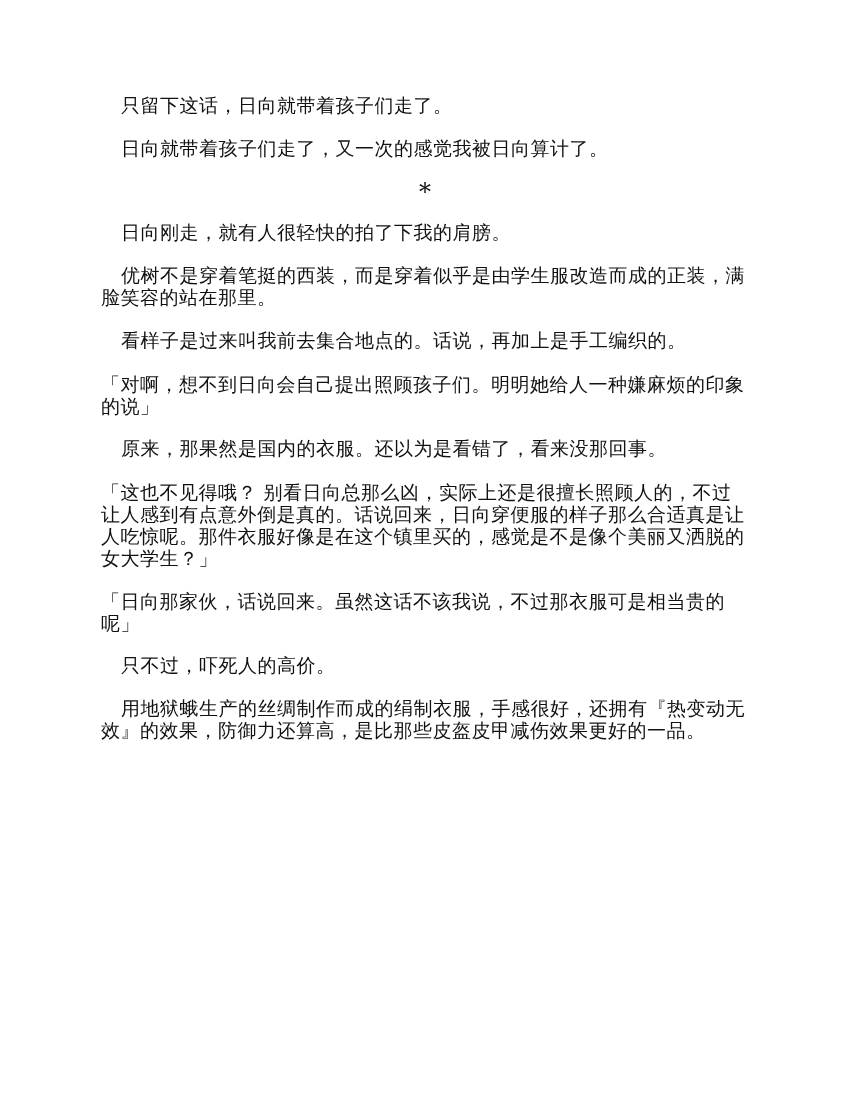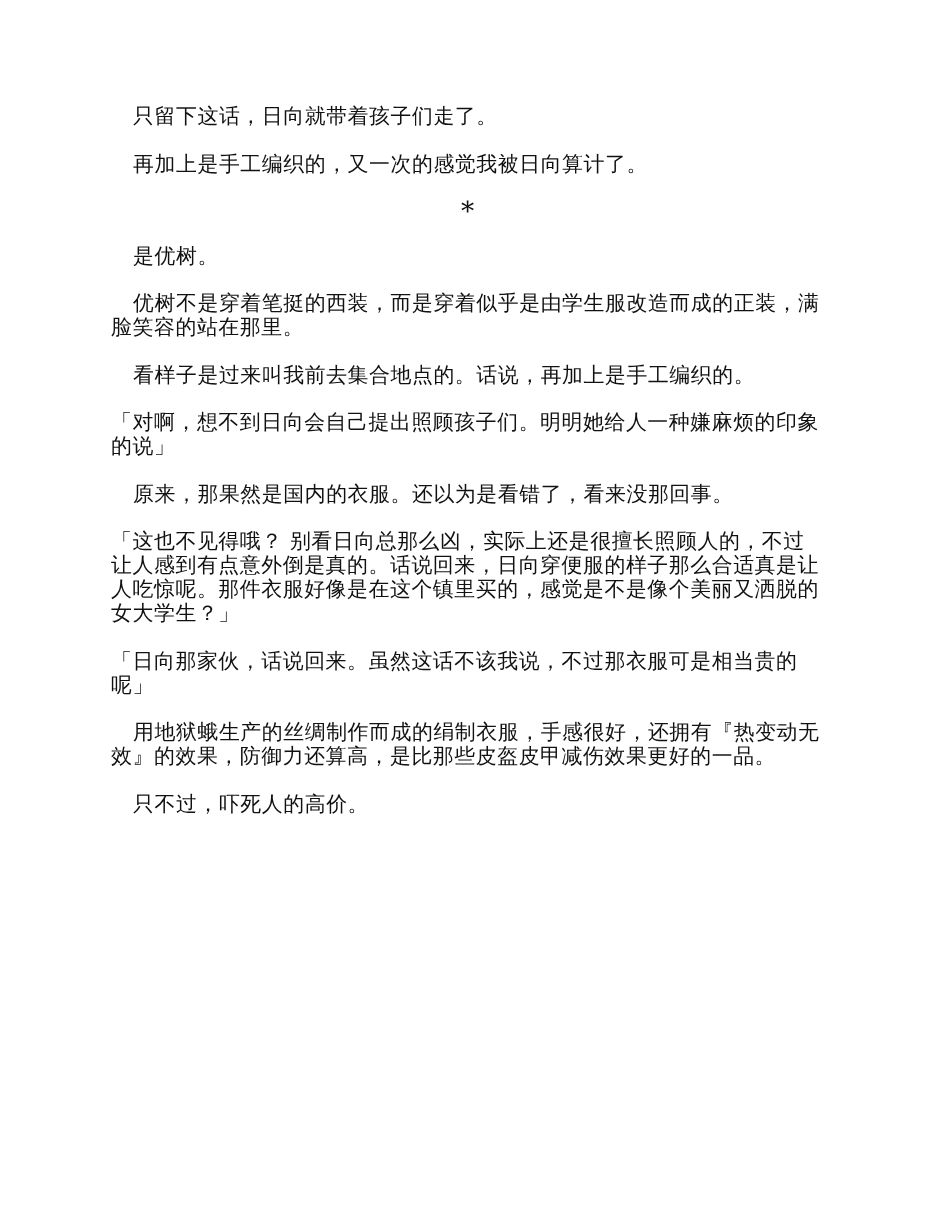--- a/index.html
+++ b/index.html
@@ -23,38 +23,39 @@
     }
     .para {
       font-size: 19px;
       line-height: 22px;
       margin: 0 0 21px 0;
       letter-spacing: 0.5px;
       word-break: break-all;
     }
     .para.indent {
       text-indent: 20px;
+      font-family: Liberation Serif, serif;
     }
     .separator {
       text-align: center;
       font-size: 24px;
       line-height: 22px;
       margin: 2px 0 19px 0;
       padding-left: 0;
     }
   </style>
 </head>
 <body>
 
 <div class="page">
   <p class="para indent">只留下这话，日向就带着孩子们走了。</p>
-  <p class="para indent">再加上是手工编织的，又一次的感觉我被日向算计了。</p>
+  <p class="para indent">日向就带着孩子们走了，又一次的感觉我被日向算计了。</p>
   <div class="separator">*</div>
-  <p class="para indent">是优树。</p>
+  <p class="para indent">日向刚走，就有人很轻快的拍了下我的肩膀。</p>
   <p class="para indent">优树不是穿着笔挺的西装，而是穿着似乎是由学生服改造而成的正装，满脸笑容的站在那里。</p>
   <p class="para indent">看样子是过来叫我前去集合地点的。话说，再加上是手工编织的。</p>
   <p class="para">「对啊，想不到日向会自己提出照顾孩子们。明明她给人一种嫌麻烦的印象的说」</p>
   <p class="para indent">原来，那果然是国内的衣服。还以为是看错了，看来没那回事。</p>
   <p class="para">「这也不见得哦？ 别看日向总那么凶，实际上还是很擅长照顾人的，不过让人感到有点意外倒是真的。话说回来，日向穿便服的样子那么合适真是让人吃惊呢。那件衣服好像是在这个镇里买的，感觉是不是像个美丽又洒脱的女大学生？」</p>
   <p class="para">「日向那家伙，话说回来。虽然这话不该我说，不过那衣服可是相当贵的呢」</p>
+  <p class="para indent">只不过，吓死人的高价。</p>
   <p class="para indent">用地狱蛾生产的丝绸制作而成的绢制衣服，手感很好，还拥有『热变动无效』的效果，防御力还算高，是比那些皮盔皮甲减伤效果更好的一品。</p>
-  <p class="para indent">只不过，吓死人的高价。</p>
 </div>
 
 </body></html>

